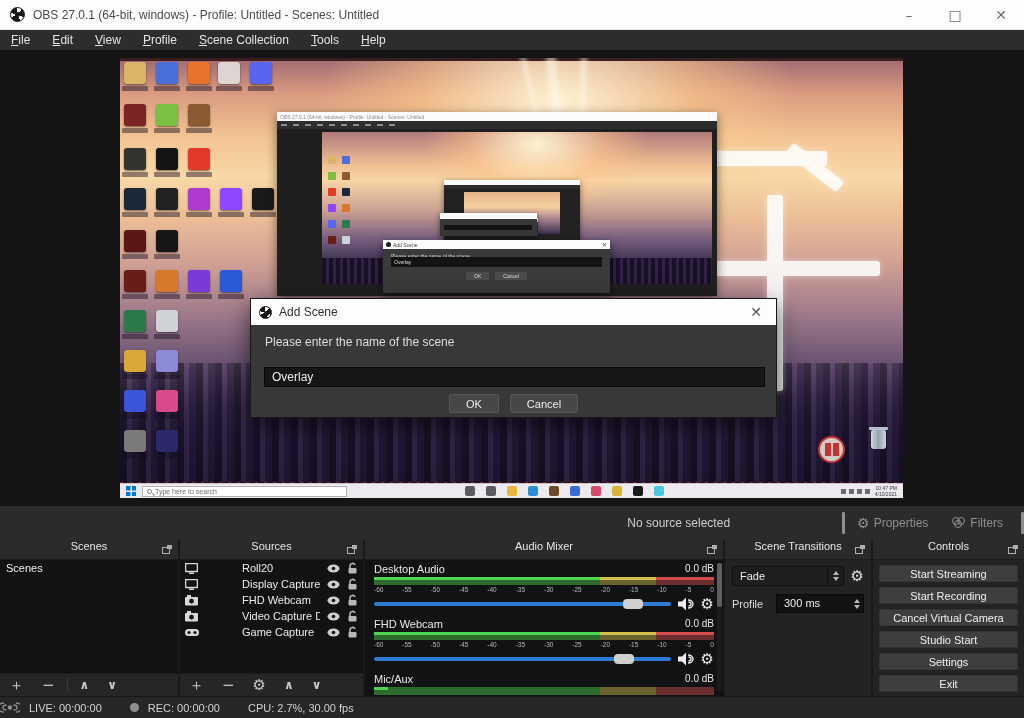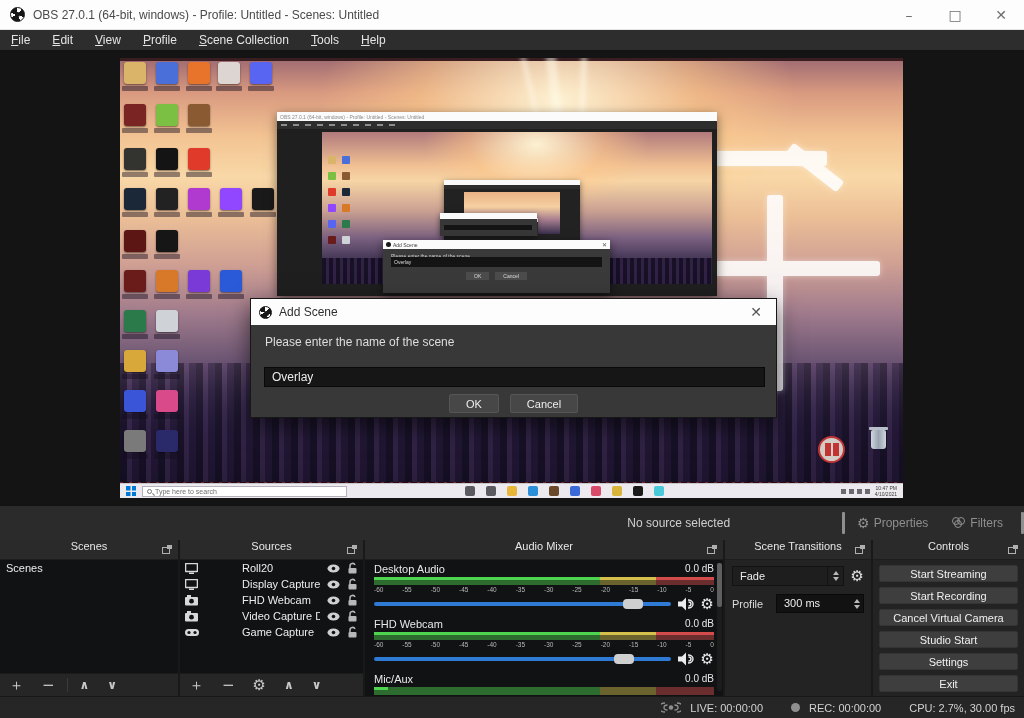--- a/index.html
+++ b/index.html
@@ -206,22 +206,22 @@
   .spin .sval { flex:1; font-size:11px; color:#ececec; line-height:17px; padding-left:7px; }
   .spin .sarr { width:13px; display:flex; flex-direction:column; align-items:center; justify-content:center; gap:2px; }
 
   
   .ctrlbody { flex:1; padding:5px 6px; display:flex; flex-direction:column; gap:5px; }
   .cbtn { height:17px; background:#3e3e3e; border:1px solid #343434; border-radius:2px; color:#f0f0f0;
     font-size:11px; font-family:"Liberation Sans",sans-serif; }
 
   
   .statusbar { position:absolute; left:0; top:696px; width:1024px; height:22px; background:#262626;
-    border-top:1px solid #181818; display:flex; align-items:center; justify-content:flex-end; gap:9px;
-    padding-right:9px; font-size:11px; color:#d2d2d2; }
+    border-top:1px solid #181818; display:flex; align-items:center; gap:9px;
+    font-size:11px; color:#d2d2d2; }
   .sb-dot { width:9px; height:9px; border-radius:50%; background:#8f8f8f; }
   .sb-gap { width:10px; }
   svg { display:block; }
 </style>
 </head>
 <body>
 
 <div class="app">
 
   <div class="titlebar">

